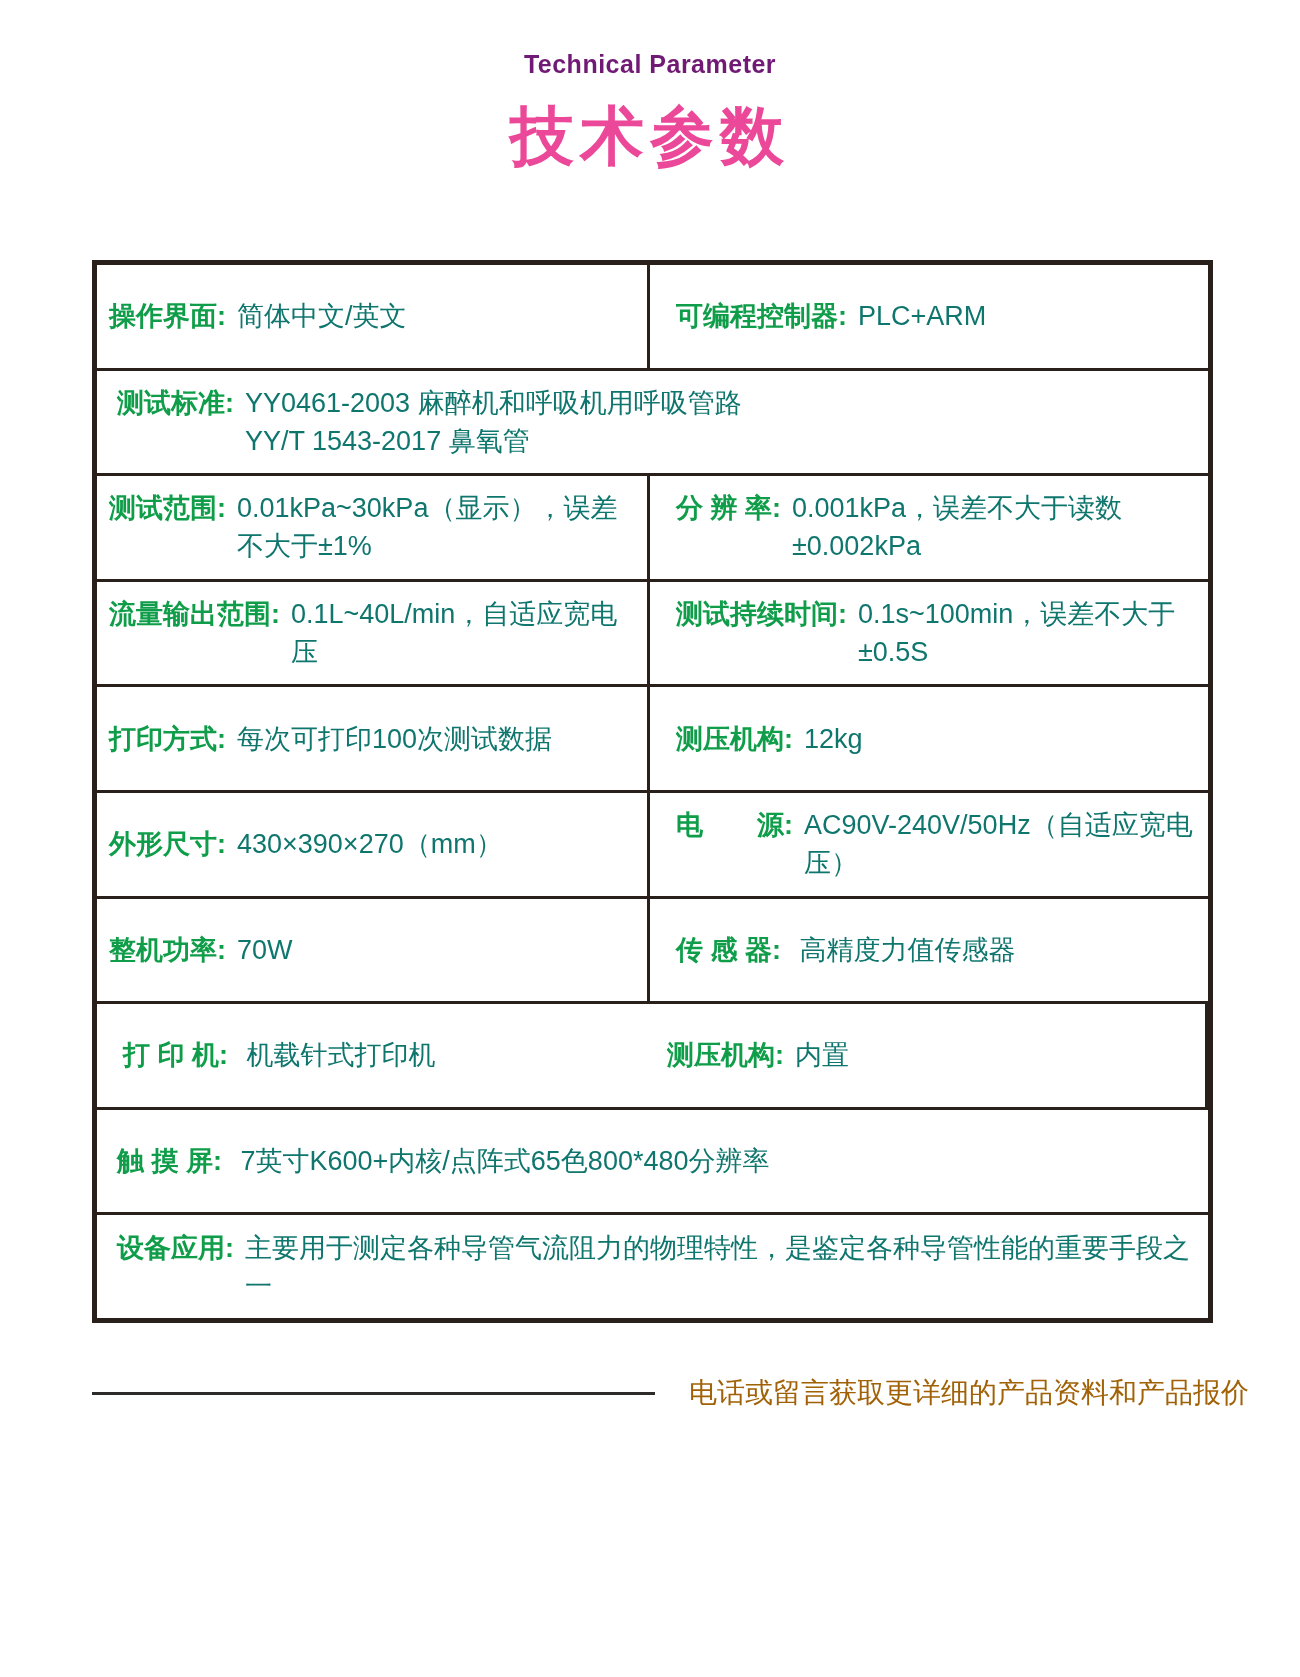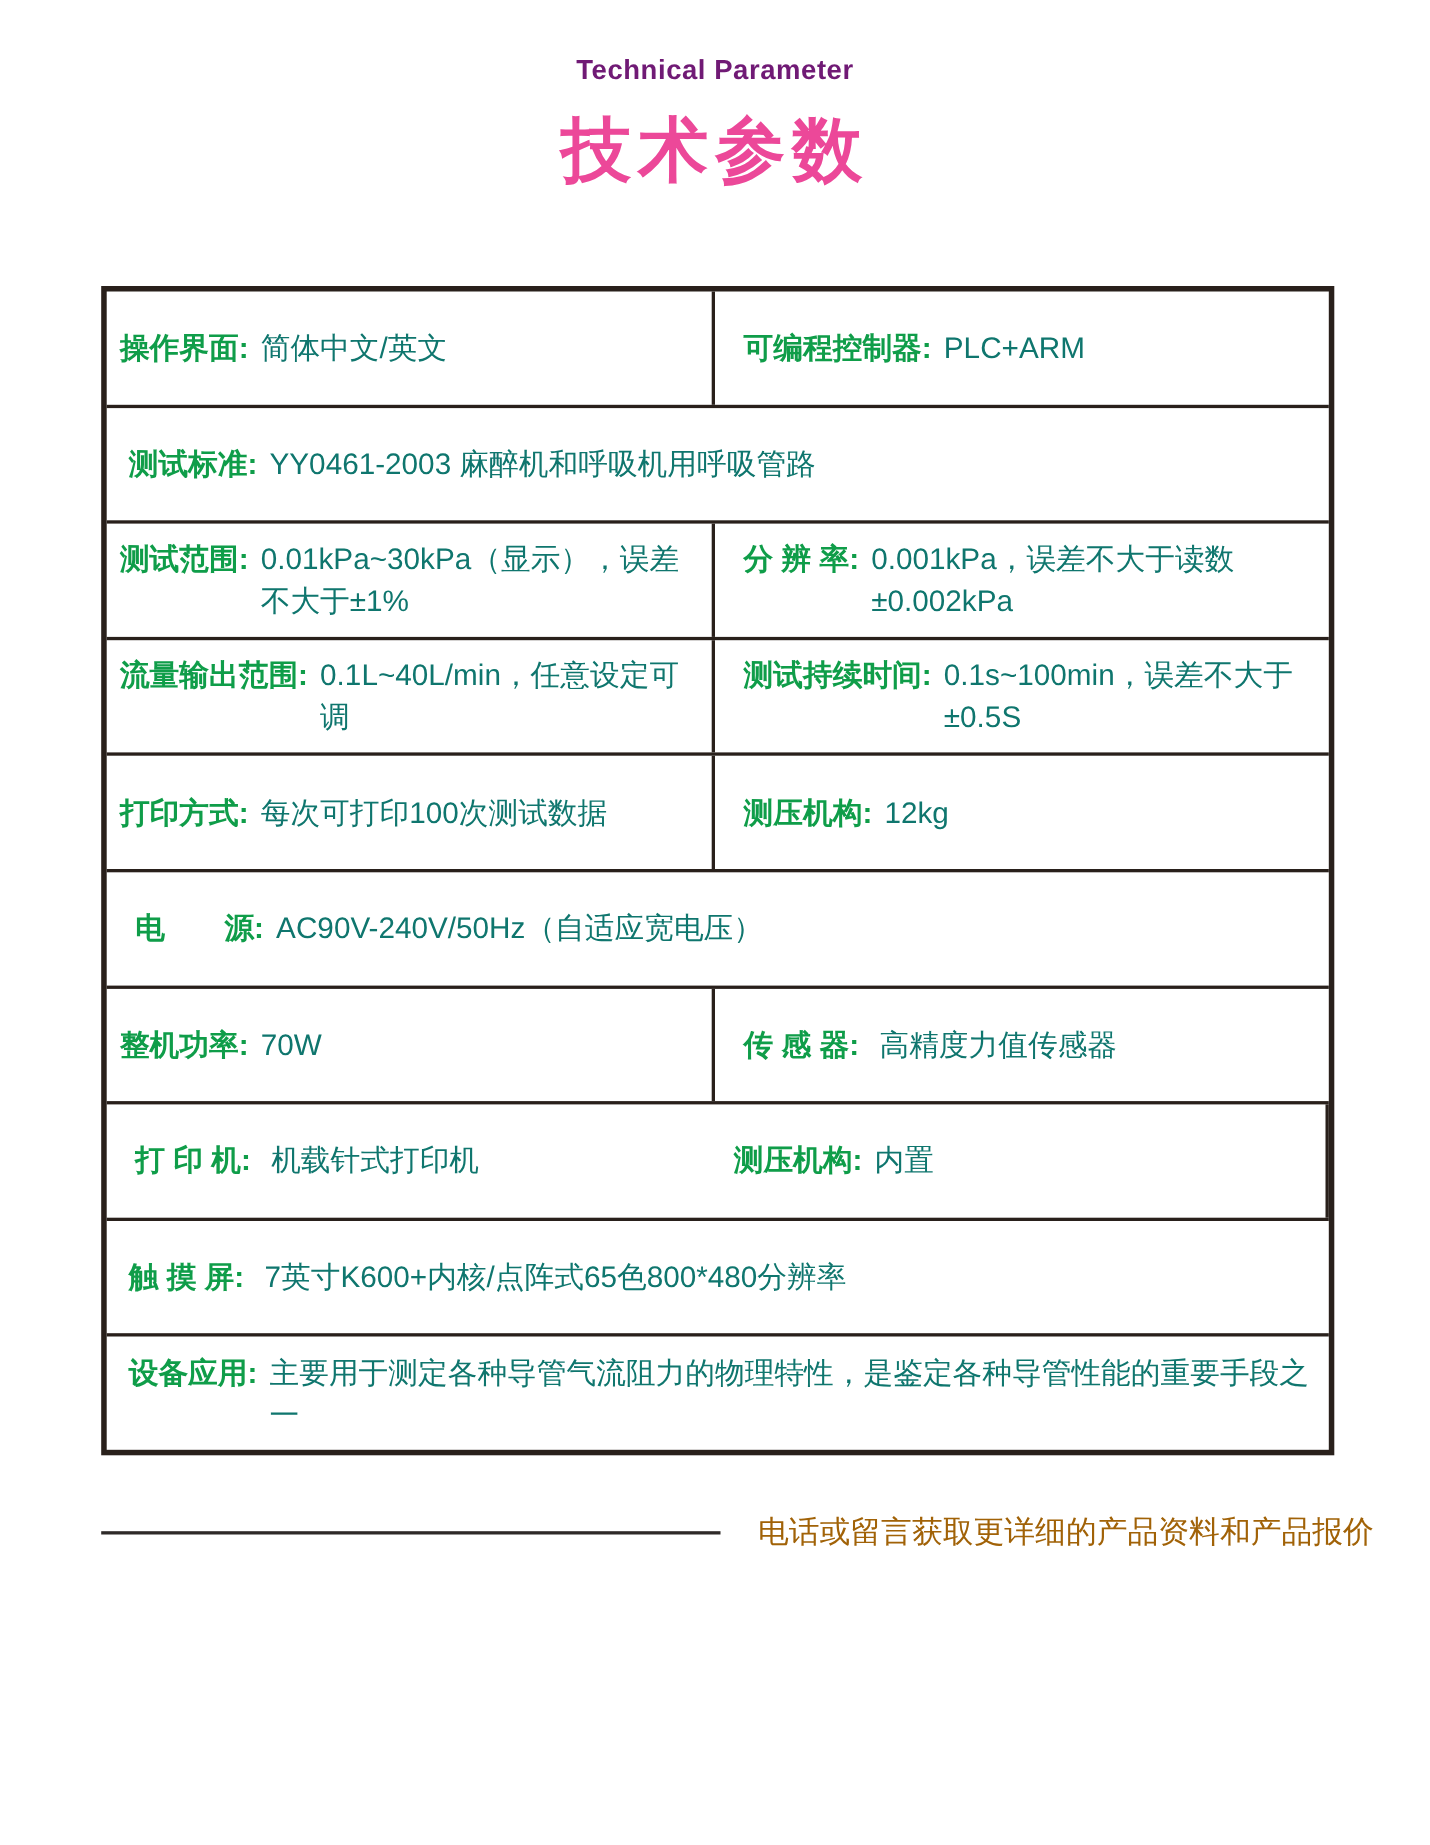--- a/index.html
+++ b/index.html
@@ -85,20 +85,21 @@
       </div>
     </div>
   </div>
 
   <div class="row">
     <div class="cell cell-full">
       <div class="pair">
         <span class="lbl">测试标准:</span>
         <span class="val">
           <span class="line">YY0461-2003 麻醉机和呼吸机用呼吸管路</span>
+          <span class="line">YY/T 1543-2017 鼻氧管</span>
         </span>
       </div>
     </div>
   </div>
 
   <div class="row">
     <div class="cell cell-l">
       <div class="pair">
         <span class="lbl">测试范围:</span>
         <span class="val">
@@ -115,21 +116,21 @@
           </span>
       </div>
     </div>
   </div>
 
   <div class="row">
     <div class="cell cell-l">
       <div class="pair">
         <span class="lbl">流量输出范围:</span>
         <span class="val">
-            <span class="line">0.1L~40L/min，任意设定可调</span>
+            <span class="line">0.1L~40L/min，自适应宽电压</span>
           </span>
       </div>
     </div>
     <div class="cell cell-r">
       <div class="pair">
         <span class="lbl">测试持续时间:</span>
         <span class="val">
             <span class="line">0.1s~100min，误差不大于±0.5S</span>
           </span>
       </div>
@@ -149,20 +150,28 @@
       <div class="pair">
         <span class="lbl">测压机构:</span>
         <span class="val">
             <span class="line">12kg</span>
           </span>
       </div>
     </div>
   </div>
 
   <div class="row">
+    <div class="cell cell-l">
+      <div class="pair">
+        <span class="lbl">外形尺寸:</span>
+        <span class="val">
+            <span class="line">430×390×270（mm）</span>
+          </span>
+      </div>
+    </div>
     <div class="cell cell-r">
       <div class="pair">
         <span class="lbl">电　　源:</span>
         <span class="val">
             <span class="line">AC90V-240V/50Hz（自适应宽电压）</span>
           </span>
       </div>
     </div>
   </div>
 

